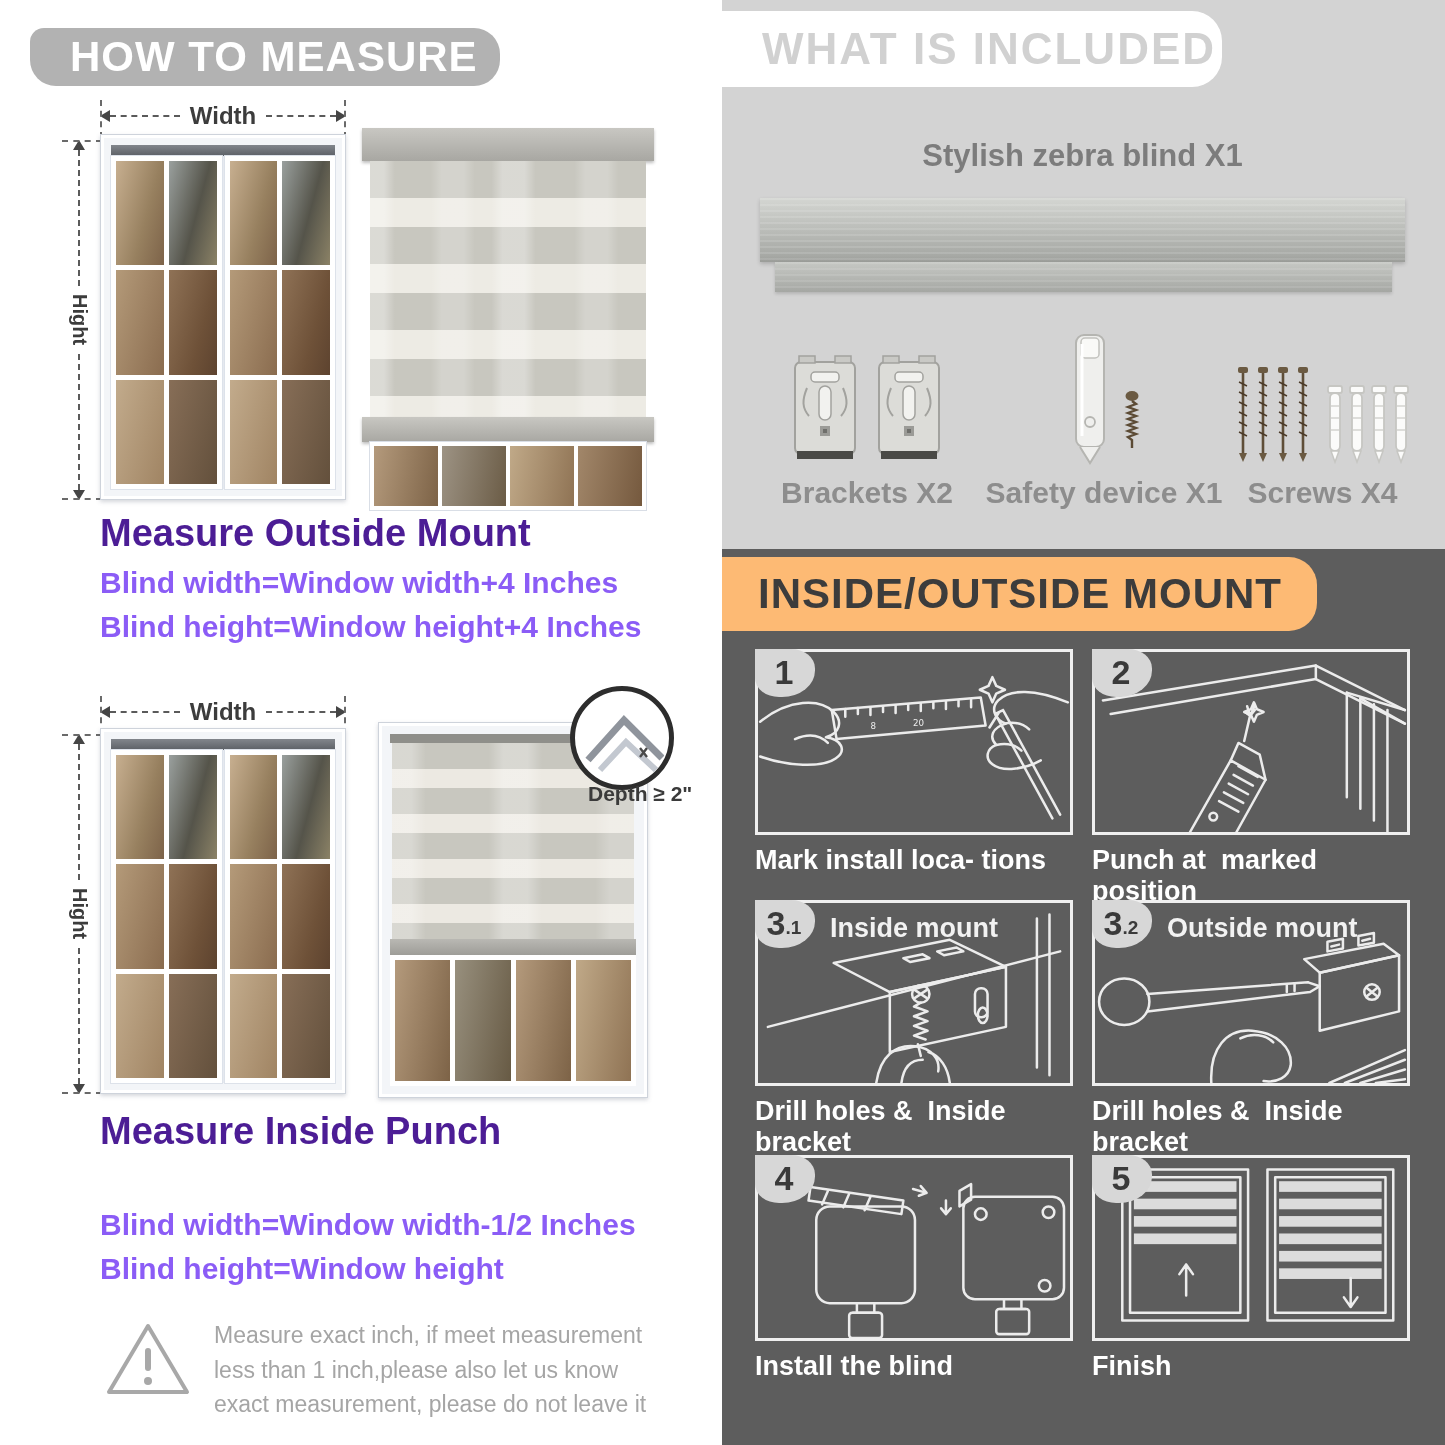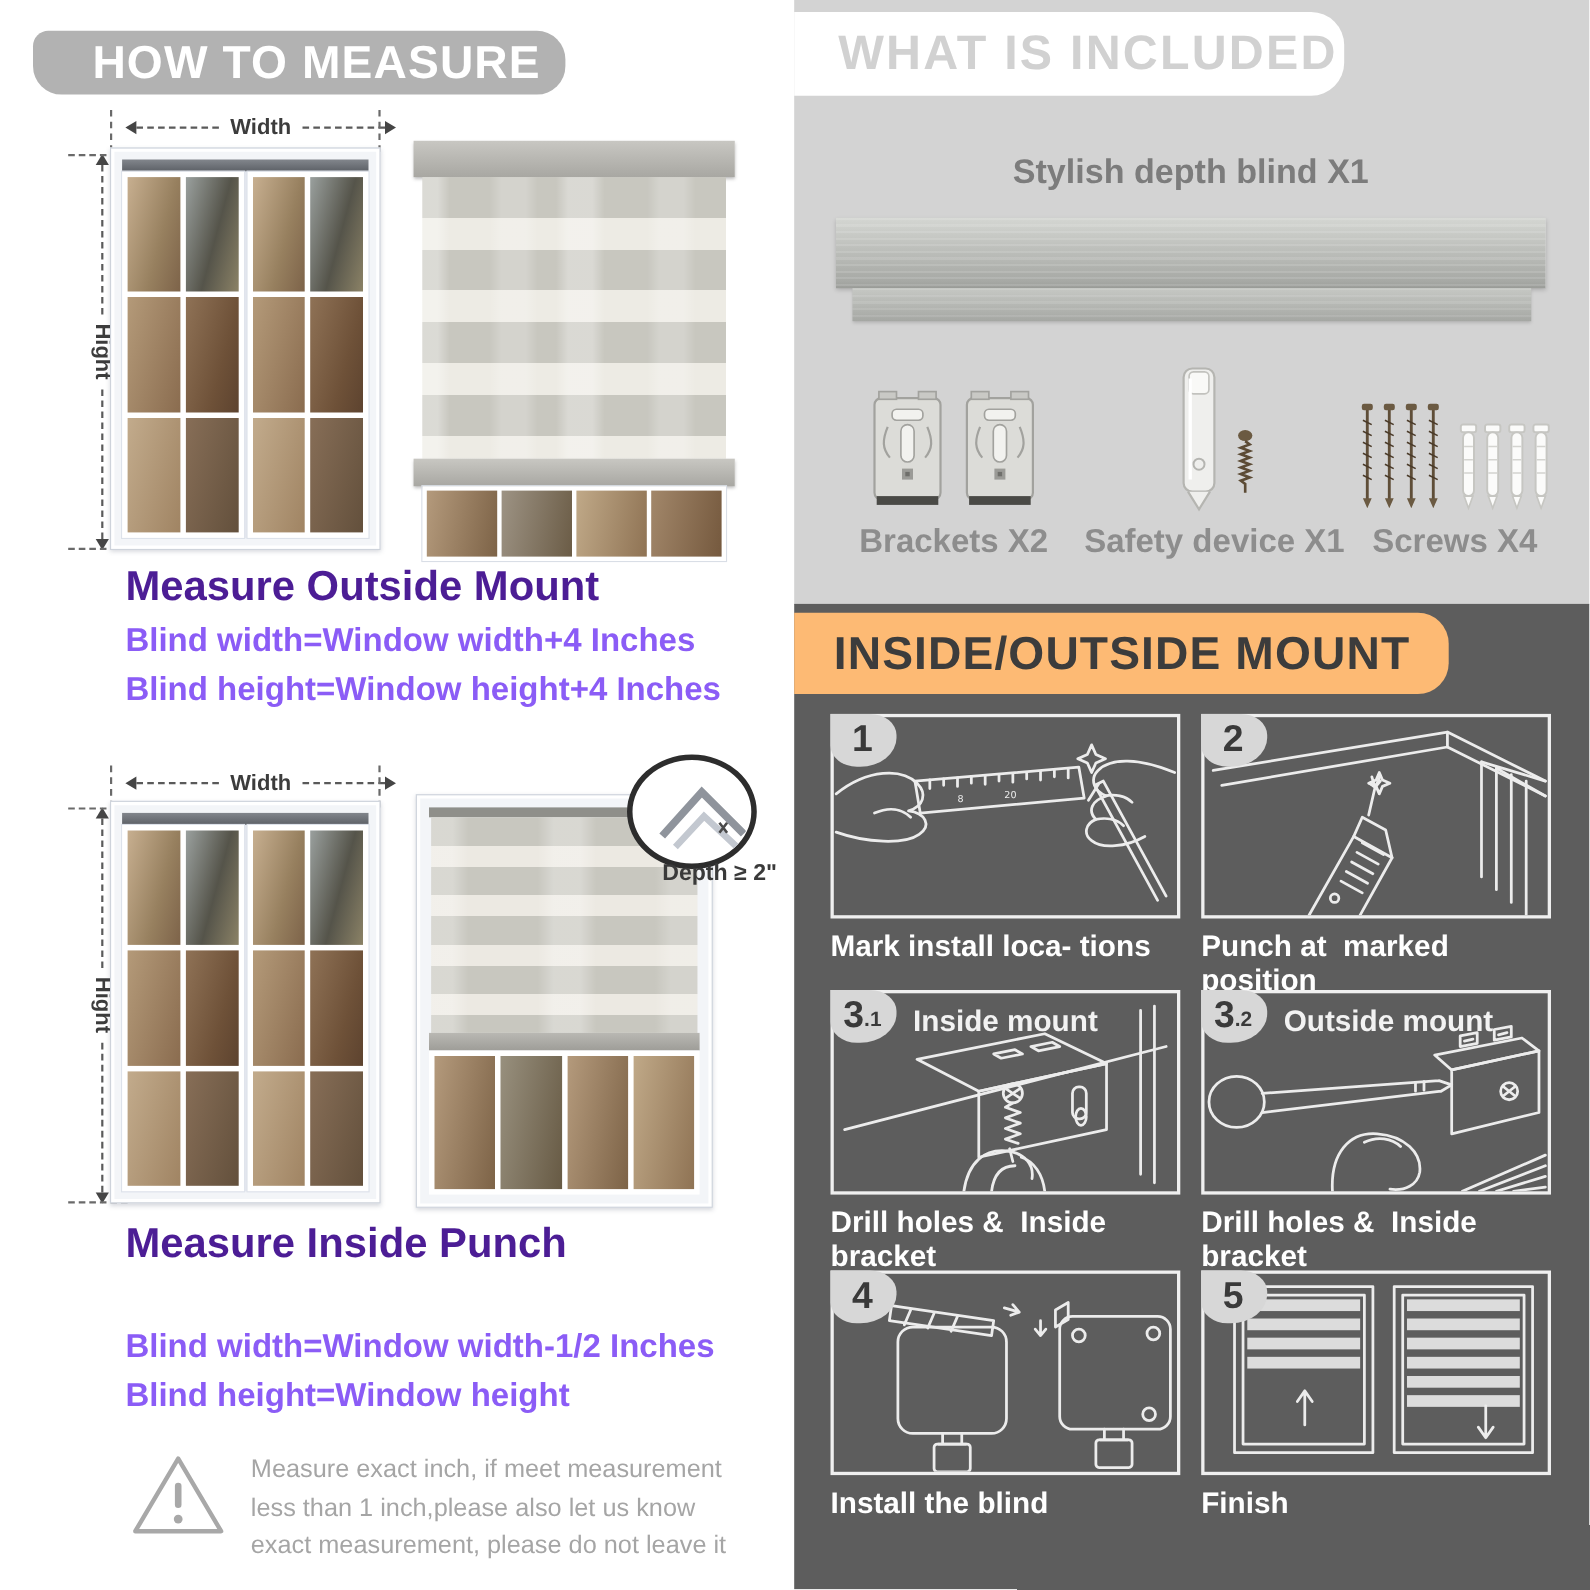--- a/index.html
+++ b/index.html
@@ -1,31 +1,31 @@
 <!DOCTYPE html>
 <html><head>
 <meta charset="utf-8">
 <style>
   html,body{margin:0;padding:0;background:#fff;}
   #app{position:relative;width:1445px;height:1445px;background:#ffffff;overflow:hidden;
        font-family:"Liberation Sans","DejaVu Sans",sans-serif;}
-  .abs{position:absolute;padding-left:14px;}
+  .abs{position:absolute;}
 
   
   .lheader{left:30px;top:28px;width:470px;height:58px;background:#b2b2b2;border-radius:14px 26px 26px 26px;
            display:flex;align-items:center;}
   .lheader span{color:#fff;font-weight:bold;font-size:42px;letter-spacing:1px;padding-left:40px;}
 
   .bigheading{font-size:38px;font-weight:bold;color:#4c1d95;}
   .bodyline{font-size:30px;font-weight:bold;color:#8b5cf6;}
 
   
   .dimh{height:20px;display:flex;align-items:center;}
   .dimh .dash{flex:1;height:0;border-top:2px dashed #5a5a5a;}
-  .dimh .lbl{padding:0 10px;font-size:20px;font-weight:bold;color:#3c3c3c;}
+  .dimh .lbl{padding:0 10px;font-size:24px;font-weight:bold;color:#3c3c3c;}
   .tril{width:0;height:0;border-top:6px solid transparent;border-bottom:6px solid transparent;border-right:10px solid #454545;}
   .trir{width:0;height:0;border-top:6px solid transparent;border-bottom:6px solid transparent;border-left:10px solid #454545;}
   .dimv{width:22px;display:flex;flex-direction:column;align-items:center;}
   .dimv .dash{flex:1;width:0;border-left:2px dashed #5a5a5a;}
   .dimv .lbl{writing-mode:vertical-rl;font-size:20px;font-weight:bold;color:#3c3c3c;padding:8px 0;}
   .triu{width:0;height:0;border-left:6px solid transparent;border-right:6px solid transparent;border-bottom:10px solid #454545;}
   .trid{width:0;height:0;border-left:6px solid transparent;border-right:6px solid transparent;border-top:10px solid #454545;}
   .guidev{border-left:2px dashed #6a6a6a;width:0;}
   .guideh{border-top:2px dashed #6a6a6a;height:0;}
 
@@ -254,21 +254,21 @@
       <rect x="41" y="30" width="6" height="23" rx="3" fill="#a8a8a8"></rect>
       <circle cx="44" cy="63" r="4" fill="#a8a8a8"></circle>
     </svg>
     <div class="warntext">Measure exact inch, if meet measurement less than 1 inch,please also let us know exact measurement, please do not leave it</div>
   </div>
 
   <div class="abs topsection">
     <div class="rheader">
       <span>WHAT IS INCLUDED</span>
     </div>
-    <div class="blindlbl">Stylish depth blind X1</div>
+    <div class="blindlbl">Stylish zebra blind X1</div>
     <div class="bar1"></div>
     <div class="bar2"></div>
 
     <div class="itemgroup" style="left:40px;width:210px;">
       <div class="itemicons">
         <svg width="72" height="112" viewBox="0 0 72 112">
           <rect x="6" y="8" width="60" height="92" rx="6" fill="#dcdcd8" stroke="#a2a29e" stroke-width="2"></rect>
           <rect x="10" y="2" width="16" height="7" fill="#c9c9c5" stroke="#a2a29e" stroke-width="1.5"></rect>
           <rect x="46" y="2" width="16" height="7" fill="#c9c9c5" stroke="#a2a29e" stroke-width="1.5"></rect>
           <rect x="22" y="18" width="28" height="10" rx="4" fill="#f2f2ef" stroke="#a2a29e" stroke-width="1.5"></rect>

